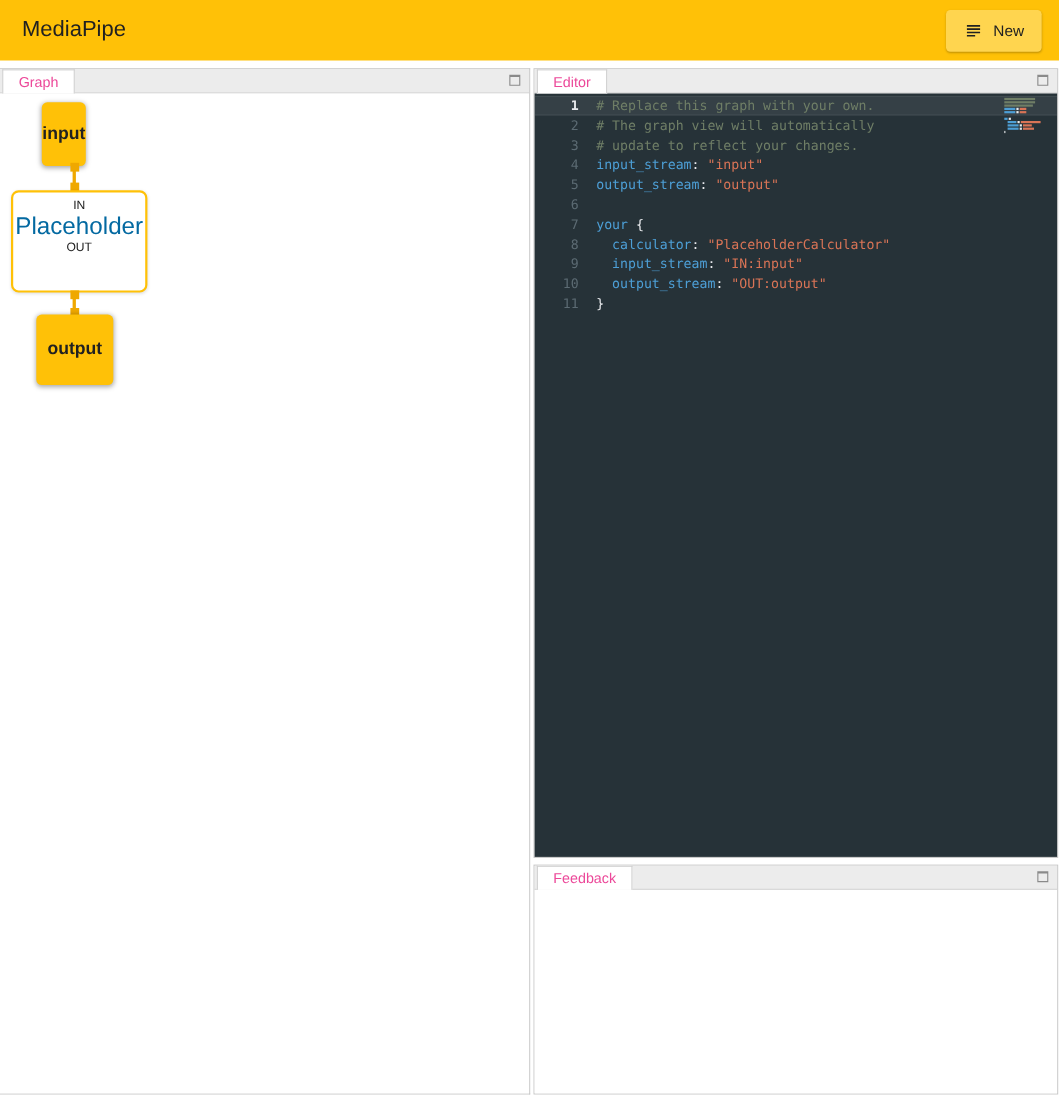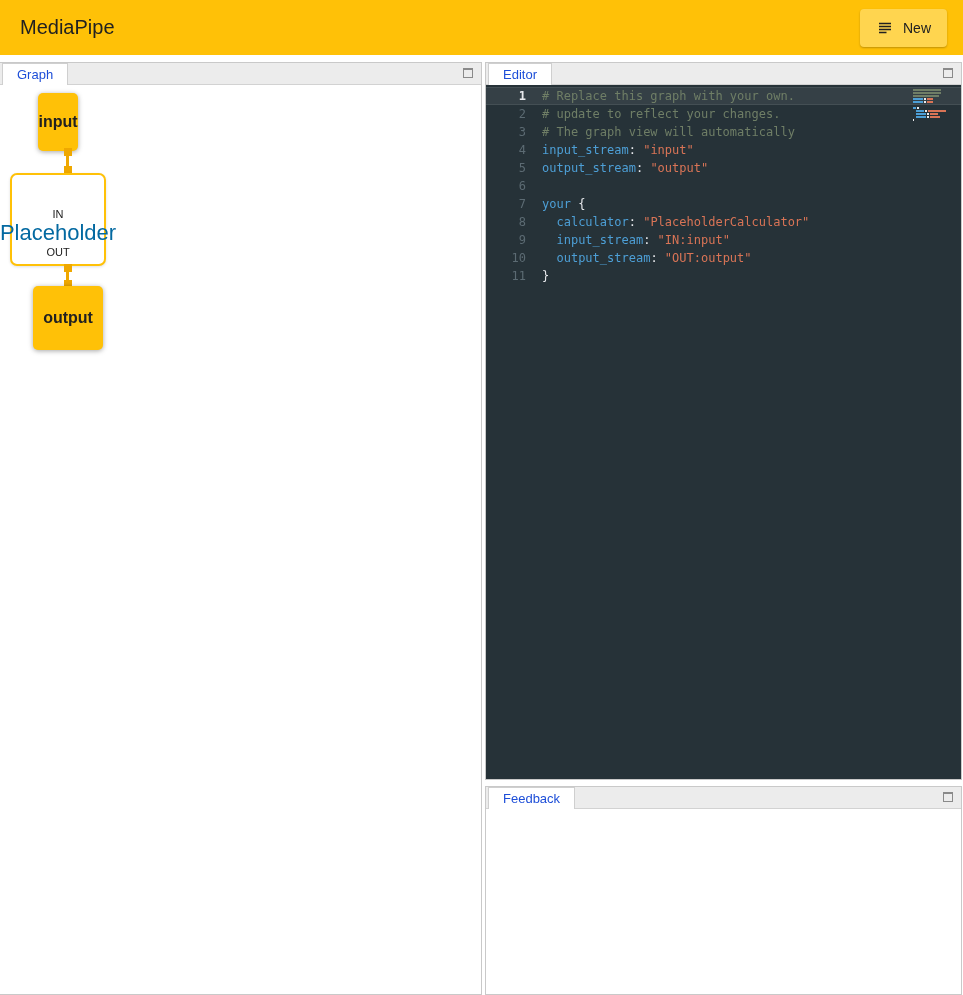--- a/index.html
+++ b/index.html
@@ -8,33 +8,33 @@
   
   .app-header{position:absolute;left:0;top:0;width:963px;height:55px;background:var(--header-bg);display:flex;align-items:center;padding:0 10px 0 20px}
   .app-title{font-size:20px;font-weight:normal;color:#212121}
   .header-buttons{margin-left:auto;display:flex;gap:10px;padding-right:6px}
   .hbtn{display:flex;align-items:center;gap:9px;background:var(--button-bg);border:none;border-radius:4px;padding:10px 16px;font-size:14px;font-weight:400;color:#212121;cursor:pointer;box-shadow:0 1px 2px rgba(0,0,0,.25);font-family:"Liberation Sans",sans-serif}
   .hbtn svg{width:18px;height:18px;fill:#212121;display:block}
 
   
   .panel{position:absolute;border:1px solid #c9c9c9;background:#fff}
   .panel-header{height:22px;background:#ececec;border-bottom:1px solid #d2d2d2;position:relative;display:flex;align-items:flex-end}
-  .tab{background:#fff;border:1px solid #cfcfcf;border-bottom:none;height:22px;display:flex;align-items:center;padding:0 14px;font-size:13px;color:#1d4ed8;margin-left:2px;margin-bottom:-1px;position:relative;z-index:2;cursor:pointer}
+  .tab{background:#fff;border:1px solid #cfcfcf;border-bottom:none;height:22px;display:flex;align-items:center;padding:0 14px;font-size:13px;color:#ec4899;margin-left:2px;margin-bottom:-1px;position:relative;z-index:2;cursor:pointer}
   .max-icon{position:absolute;right:8px;top:5px;width:10px;height:10px;border:1px solid #8a8a8a;border-top-width:2px;cursor:pointer}
 
   .graph-panel{left:0;top:62px;width:482px;height:933px;border-left:none}
   .editor-panel{left:485px;top:62px;width:477px;height:718px}
   .feedback-panel{left:485px;top:786px;width:477px;height:209px}
   .panel-body{height:calc(100% - 22px);background:#fff;position:relative}
 
   
   .gnode{position:absolute;background:var(--node-fill);border-radius:5px;display:flex;align-items:center;justify-content:center;font-weight:bold;font-size:16px;color:#212121;box-shadow:0 1px 5px rgba(0,0,0,.35);cursor:pointer}
   .input-node{left:38px;top:8px;width:40px;height:58px}
   .output-node{left:33px;top:201px;width:70px;height:64px}
-  .placeholder-node{position:absolute;left:10px;top:88px;width:96px;height:93px;background:#fff;border:2px solid var(--node-fill);border-radius:7px;display:flex;flex-direction:column;align-items:center;justify-content:flex-end;padding:6px 16px;box-shadow:0 1px 3px rgba(0,0,0,.12);cursor:pointer}
+  .placeholder-node{position:absolute;left:10px;top:88px;width:124px;height:93px;background:#fff;border:2px solid var(--node-fill);border-radius:7px;display:flex;flex-direction:column;align-items:center;justify-content:flex-start;padding:6px 16px;box-shadow:0 1px 3px rgba(0,0,0,.12);cursor:pointer}
   .port{font-size:11px;color:#212121}
   .placeholder-label{font-size:22px;color:#0369a1}
   .edge-square{position:absolute;width:8px;height:8px;background:var(--edge-color)}
   .edge-line{position:absolute;width:3px;background:var(--edge-color)}
 
   
   .editor-body{position:relative;height:calc(100% - 22px);background:var(--editor-bg);display:flex;font-family:"DejaVu Sans Mono",monospace;font-size:12px;line-height:18px;overflow:hidden;padding-top:2px}
   .gutter{width:52px;flex:none;text-align:right;padding-right:12px;color:var(--gutter);position:relative;z-index:2}
   .gutter .ln.active{color:#e8eaed;font-weight:bold}
   .code-area{flex:1;position:relative;padding-left:4px;z-index:2}
@@ -118,22 +118,22 @@
         <div class="ln">5</div>
         <div class="ln">6</div>
         <div class="ln">7</div>
         <div class="ln">8</div>
         <div class="ln">9</div>
         <div class="ln">10</div>
         <div class="ln">11</div>
       </div>
     <div class="code-area">
         <div class="code-line active"><span class="tok-comment"># Replace this graph with your own.</span></div>
+        <div class="code-line"><span class="tok-comment"># The graph view will automatically</span></div>
         <div class="code-line"><span class="tok-comment"># update to reflect your changes.</span></div>
-        <div class="code-line"><span class="tok-comment"># The graph view will automatically</span></div>
         <div class="code-line"><span class="tok-key">input_stream</span><span class="tok-punct">: </span><span class="tok-string">"input"</span></div>
         <div class="code-line"><span class="tok-key">output_stream</span><span class="tok-punct">: </span><span class="tok-string">"output"</span></div>
         <div class="code-line">&nbsp;</div>
         <div class="code-line"><span class="tok-key">your</span><span class="tok-punct"> {</span></div>
         <div class="code-line"><span class="tok-punct">  </span><span class="tok-key">calculator</span><span class="tok-punct">: </span><span class="tok-string">"PlaceholderCalculator"</span></div>
         <div class="code-line"><span class="tok-punct">  </span><span class="tok-key">input_stream</span><span class="tok-punct">: </span><span class="tok-string">"IN:input"</span></div>
         <div class="code-line"><span class="tok-punct">  </span><span class="tok-key">output_stream</span><span class="tok-punct">: </span><span class="tok-string">"OUT:output"</span></div>
         <div class="code-line"><span class="tok-punct">}</span></div>
       </div>
     <div class="minimap">

